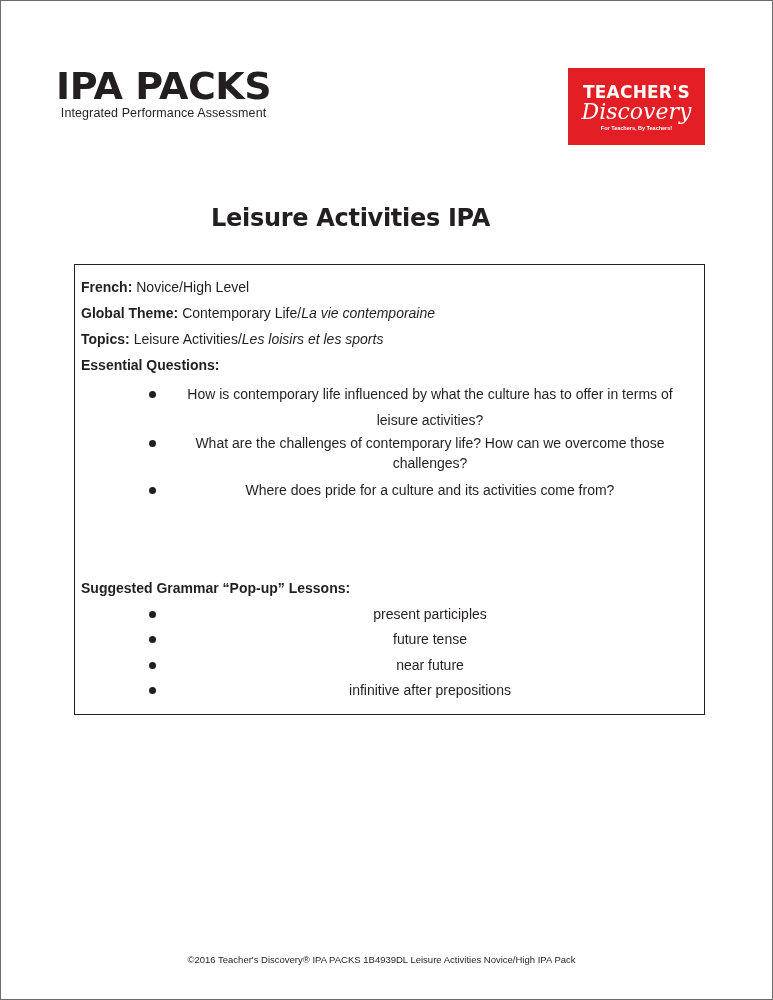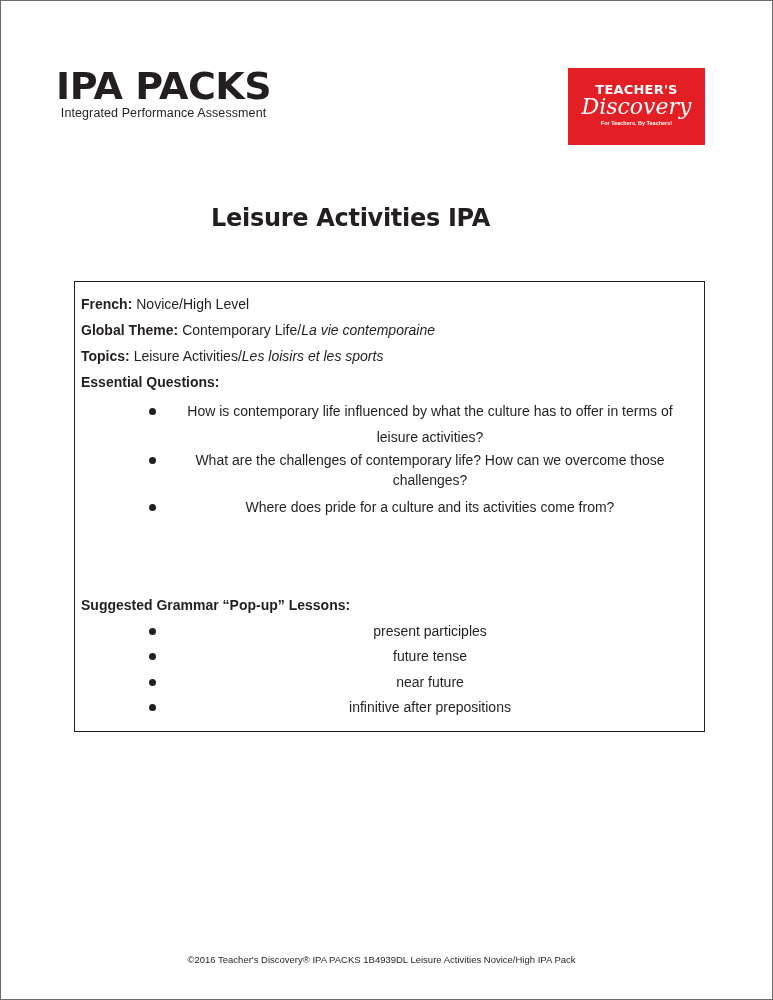--- a/index.html
+++ b/index.html
@@ -2,25 +2,25 @@
 <html><head>
 <meta charset="utf-8">
 <style>
   html, body { margin: 0; padding: 0; background: #ffffff; }
   body { width: 773px; height: 1000px; position: relative; overflow: hidden; font-family: "Liberation Sans", sans-serif; color: #231f20; }
   .page-border { position: absolute; left: 0; top: 0; width: 771px; height: 998px; border: 1px solid #6b6b6b; box-sizing: content-box; }
   .brand { position: absolute; left: 56px; top: 66px; }
   .brand-title { font-family: "DejaVu Sans", sans-serif; font-weight: bold; font-size: 38px; line-height: 40px; letter-spacing: -0.5px; color: #231f20; }
   .brand-sub { font-size: 12.5px; margin-top: 0px; color: #231f20; letter-spacing: 0.1px; text-align: center; }
   .logo { position: absolute; left: 568px; top: 68px; width: 137px; height: 77px; background: #e31e24; color: #fff; text-align: center; box-sizing: border-box; }
-  .logo-top { font-family: "DejaVu Sans", sans-serif; font-weight: bold; font-size: 13px; margin-top: 14px; letter-spacing: 0.2px; }
+  .logo-top { font-family: "DejaVu Sans", sans-serif; font-weight: bold; font-size: 17px; margin-top: 14px; letter-spacing: 0.2px; }
   .logo-script { font-family: "DejaVu Serif", serif; font-style: italic; font-size: 22px; line-height: 22px; margin-top: -1px; }
   .logo-tag { font-size: 5.5px; font-weight: bold; margin-top: 2px; }
   .doc-title { position: absolute; left: 0; width: 701px; top: 204px; text-align: center; font-family: "DejaVu Sans", sans-serif; font-weight: bold; font-size: 24px; color: #231f20; letter-spacing: -0.3px; }
-  .info-box { position: absolute; left: 74px; top: 281px; width: 631px; height: 451px; border: 1.5px solid #231f20; box-sizing: border-box; font-size: 14px; padding-left: 19px; }
+  .info-box { position: absolute; left: 74px; top: 264px; width: 631px; height: 451px; border: 1.5px solid #231f20; box-sizing: border-box; font-size: 14px; padding-left: 19px; }
   .line { position: absolute; left: 6px; white-space: nowrap; }
   .line b { font-weight: bold; }
   .line i { font-style: italic; }
   .bullet { position: absolute; left: 74px; width: 540px; line-height: 20px; }
   .bullet .dot { position: absolute; left: 0; top: 7px; width: 7px; height: 7px; border-radius: 50%; background: #231f20; }
   .bullet .txt { display: block; margin-left: 22px; text-align: center; }
   .footer { position: absolute; left: 0; width: 763px; top: 954px; text-align: center; font-size: 9.5px; color: #231f20; }
 </style>
 </head>
 <body>

